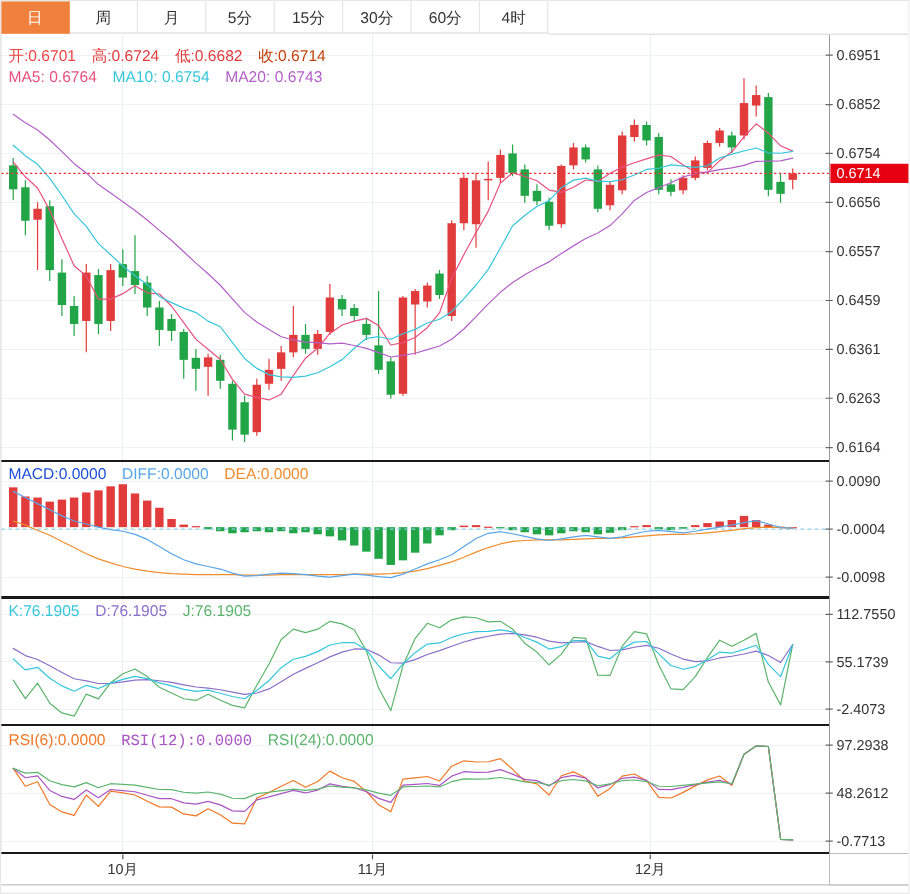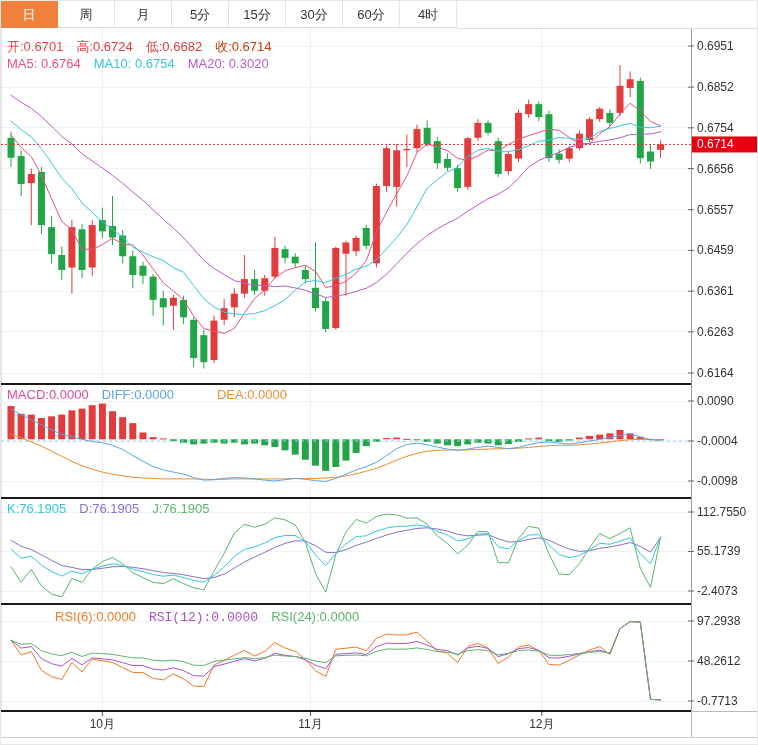--- a/index.html
+++ b/index.html
@@ -335,18 +335,18 @@
         <g font-size="12" fill="#333">
           <line x1="101.35000000000001" y1="683" x2="101.35000000000001" y2="687" stroke="#555"></line>
           <text x="101.35000000000001" y="699" text-anchor="middle">10月</text>
           <line x1="309.425" y1="683" x2="309.425" y2="687" stroke="#555"></line>
           <text x="309.425" y="699" text-anchor="middle">11月</text>
           <line x1="540.845" y1="683" x2="540.845" y2="687" stroke="#555"></line>
           <text x="540.845" y="699" text-anchor="middle">12月</text>
         </g>
       </svg>
     <div class="legend" id="lg-ohlc" style="top:9px"><span style="color: #ef4444;">开:0.6701</span><span style="color: rgb(226, 59, 60);">高:0.6724</span><span style="color: rgb(226, 59, 60);">低:0.6682</span><span style="color: #c2410c;">收:0.6714</span></div>
-    <div class="legend" id="lg-ma" style="top:27px"><span style="color: rgb(232, 81, 126);">MA5: 0.6764</span><span style="color: rgb(54, 198, 220);">MA10: 0.6754</span><span style="color: rgb(180, 95, 200);">MA20: 0.3020</span></div>
-    <div class="legend" id="lg-macd" style="top:358px"><span style="color: #ec4899;">MACD:0.0000</span><span style="color: rgb(88, 166, 232);">DIFF:0.0000</span><span style="color: rgb(240, 140, 44); margin-left: 30px;">DEA:0.0000</span></div>
+    <div class="legend" id="lg-ma" style="top:27px"><span style="color: rgb(232, 81, 126);">MA5: 0.6764</span><span style="color: rgb(54, 198, 220);">MA10: 0.6754</span><span style="color: rgb(180, 95, 200);">MA20: 0.6743</span></div>
+    <div class="legend" id="lg-macd" style="top:358px"><span style="color: #1d4ed8;">MACD:0.0000</span><span style="color: rgb(88, 166, 232);">DIFF:0.0000</span><span style="color: rgb(240, 140, 44);">DEA:0.0000</span></div>
     <div class="legend" id="lg-kdj" style="top:472px"><span style="color: rgb(54, 198, 220); text-align: right;">K:76.1905</span><span style="color: rgb(138, 112, 200);">D:76.1905</span><span style="color: rgb(92, 181, 108);">J:76.1905</span></div>
-    <div class="legend" id="lg-rsi" style="top:580px"><span style="color: rgb(240, 120, 38); margin-left: 48px;">RSI(6):0.0000</span><span style="color: rgb(170, 85, 195); font-family: Liberation Mono, monospace;">RSI(12):0.0000</span><span style="color: rgb(92, 181, 108);">RSI(24):0.0000</span></div>
+    <div class="legend" id="lg-rsi" style="top:580px"><span style="color: rgb(240, 120, 38);">RSI(6):0.0000</span><span style="color: rgb(170, 85, 195); font-family: Liberation Mono, monospace;">RSI(12):0.0000</span><span style="color: rgb(92, 181, 108);">RSI(24):0.0000</span></div>
   </div>
 </div>
 
 </body></html>

